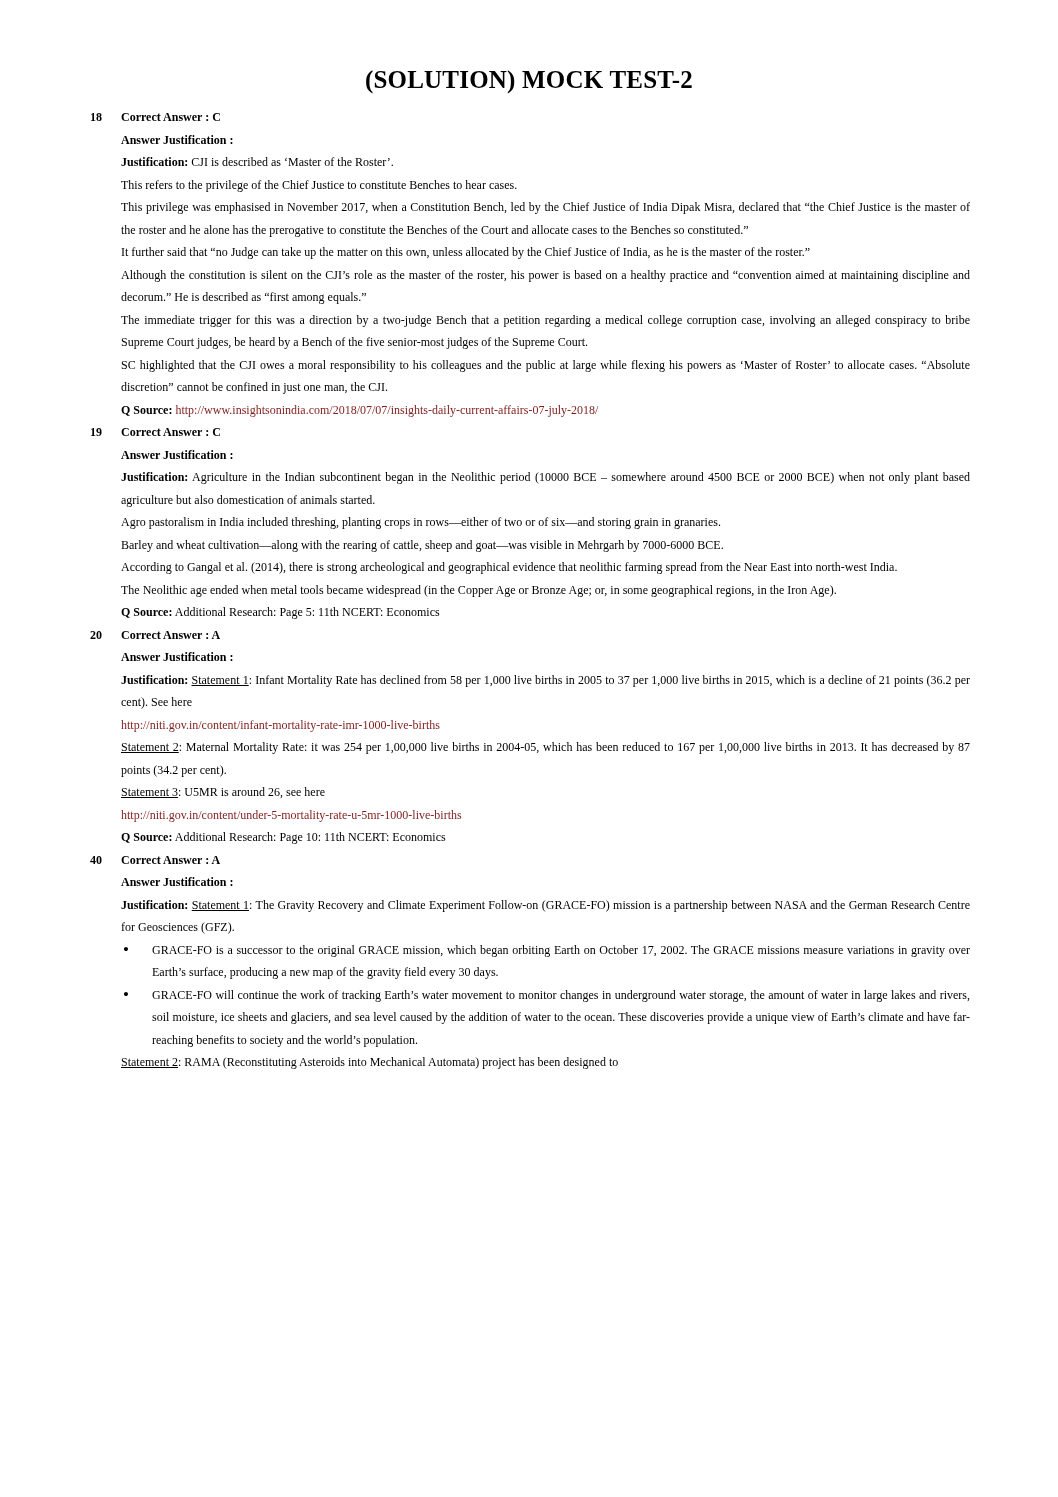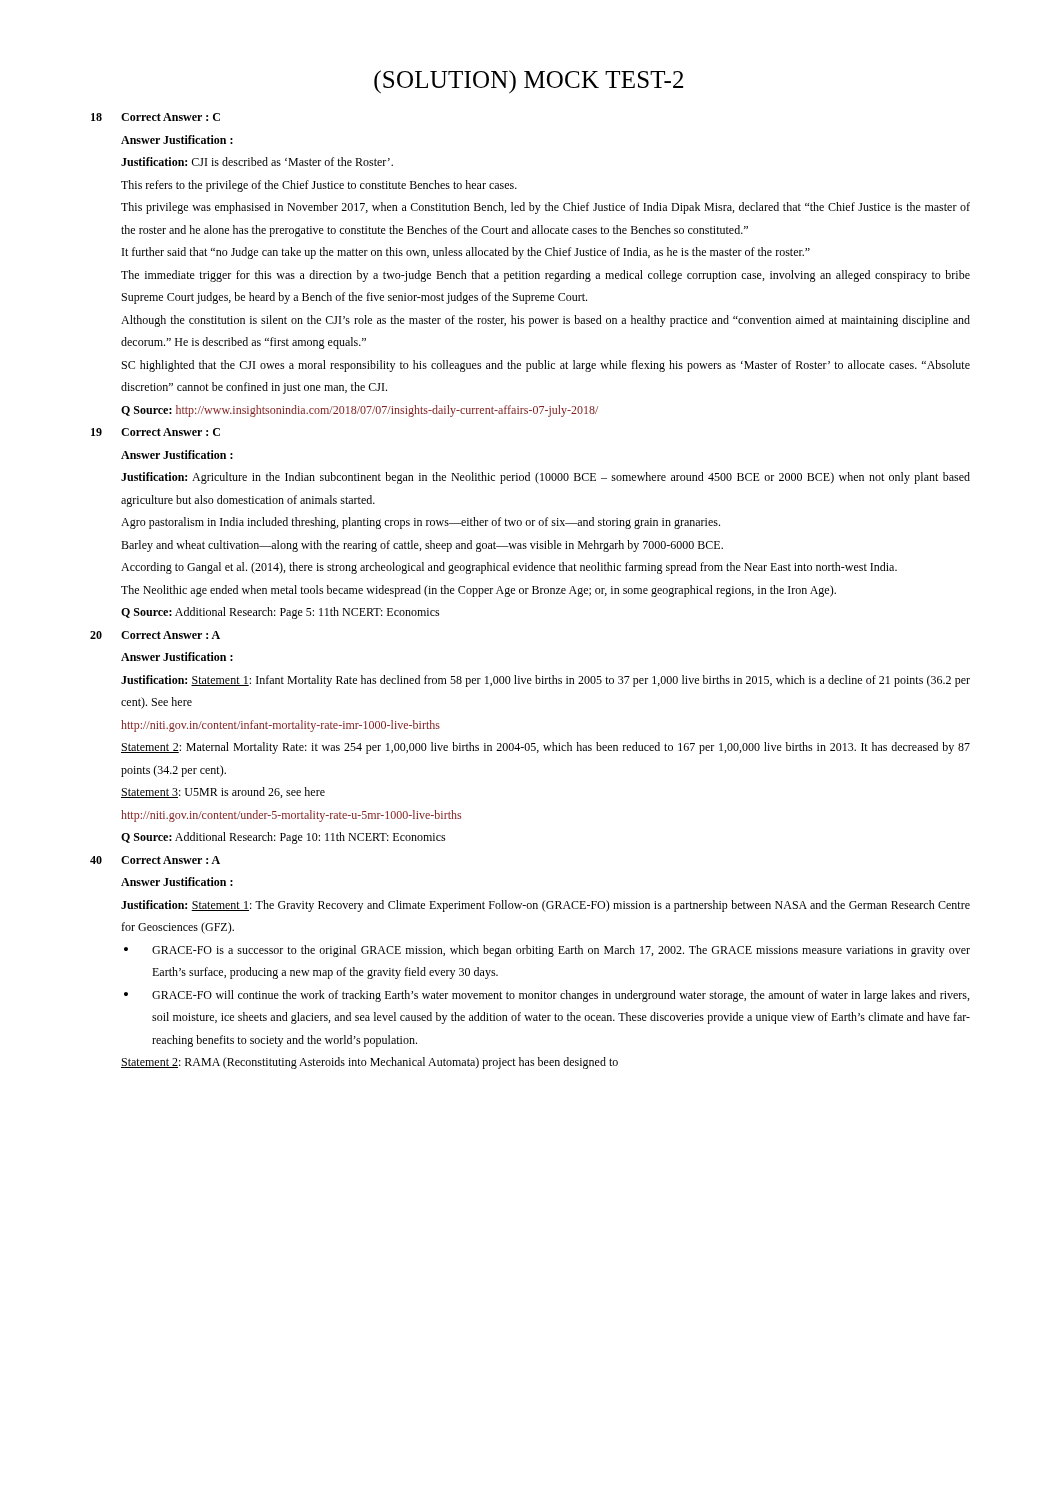--- a/index.html
+++ b/index.html
@@ -3,21 +3,21 @@
 <meta charset="utf-8">
 <style>
   html, body { margin: 0; padding: 0; background: #ffffff; }
   body {
     width: 1058px; height: 1497px; overflow: hidden; position: relative;
     font-family: "Liberation Serif", "DejaVu Serif", serif;
     color: #000;
   }
   .page-title {
     position: absolute; left: 0; right: 0; top: 66px;
-    text-align: center; font-weight: normal; font-size: 25px; letter-spacing: 0.2px;
+    text-align: center; font-weight: bold; font-size: 25px; letter-spacing: 0.2px;
   }
   .content {
     position: absolute; left: 90px; top: 106px; width: 880px;
     font-size: 12px; line-height: 22.5px;
   }
   .q { position: relative; }
   .q-num { position: absolute; left: 0; top: 0; font-weight: bold; }
   .q-body { margin-left: 31px; }
   .bold { font-weight: bold; }
   .line { margin: 0; text-align: justify; }
@@ -38,22 +38,22 @@
 
   <div class="q">
     <span class="q-num">18</span>
     <div class="q-body">
       <p class="line bold"><span>Correct Answer : </span><span>C</span></p>
       <p class="line bold">Answer Justification :</p>
       <p class="line"><span class="bold">Justification:</span><span> CJI is described as ‘Master of the Roster’.</span></p>
       <p class="line">This refers to the privilege of the Chief Justice to constitute Benches to hear cases.</p>
       <p class="line">This privilege was emphasised in November 2017, when a Constitution Bench, led by the Chief Justice of India Dipak Misra, declared that “the Chief Justice is the master of the roster and he alone has the prerogative to constitute the Benches of the Court and allocate cases to the Benches so constituted.”</p>
       <p class="line">It further said that “no Judge can take up the matter on this own, unless allocated by the Chief Justice of India, as he is the master of the roster.”</p>
+      <p class="line">Although the constitution is silent on the CJI’s role as the master of the roster, his power is based on a healthy practice and “convention aimed at maintaining discipline and decorum.” He is described as “first among equals.”</p>
       <p class="line">The immediate trigger for this was a direction by a two-judge Bench that a petition regarding a medical college corruption case, involving an alleged conspiracy to bribe Supreme Court judges, be heard by a Bench of the five senior-most judges of the Supreme Court.</p>
-      <p class="line">Although the constitution is silent on the CJI’s role as the master of the roster, his power is based on a healthy practice and “convention aimed at maintaining discipline and decorum.” He is described as “first among equals.”</p>
       <p class="line">SC highlighted that the CJI owes a moral responsibility to his colleagues and the public at large while flexing his powers as ‘Master of Roster’ to allocate cases. “Absolute discretion” cannot be confined in just one man, the CJI.</p>
       <p class="line"><span class="bold">Q Source:</span> <span class="link">http://www.insightsonindia.com/2018/07/07/insights-daily-current-affairs-07-july-2018/</span></p>
     </div>
   </div>
 
   <div class="q">
     <span class="q-num">19</span>
     <div class="q-body">
       <p class="line bold"><span>Correct Answer : </span><span>C</span></p>
       <p class="line bold">Answer Justification :</p>
@@ -80,20 +80,20 @@
     </div>
   </div>
 
   <div class="q">
     <span class="q-num">40</span>
     <div class="q-body">
       <p class="line bold"><span>Correct Answer : </span><span>A</span></p>
       <p class="line bold">Answer Justification :</p>
       <p class="line"><span class="bold">Justification:</span> <span class="u">Statement 1</span><span>: The Gravity Recovery and Climate Experiment Follow-on (GRACE-FO) mission is a partnership between NASA and the German Research Centre for Geosciences (GFZ).</span></p>
       <ul class="bullets">
-        <li>GRACE-FO is a successor to the original GRACE mission, which began orbiting Earth on March 17, 2002. The GRACE missions measure variations in gravity over Earth’s surface, producing a new map of the gravity field every 30 days.</li>
+        <li>GRACE-FO is a successor to the original GRACE mission, which began orbiting Earth on October 17, 2002. The GRACE missions measure variations in gravity over Earth’s surface, producing a new map of the gravity field every 30 days.</li>
         <li>GRACE-FO will continue the work of tracking Earth’s water movement to monitor changes in underground water storage, the amount of water in large lakes and rivers, soil moisture, ice sheets and glaciers, and sea level caused by the addition of water to the ocean. These discoveries provide a unique view of Earth’s climate and have far-reaching benefits to society and the world’s population.</li>
       </ul>
       <p class="line"><span class="u">Statement 2</span><span>: RAMA (Reconstituting Asteroids into Mechanical Automata) project has been designed to</span></p>
     </div>
   </div>
 
 </div>
 
 </body></html>

